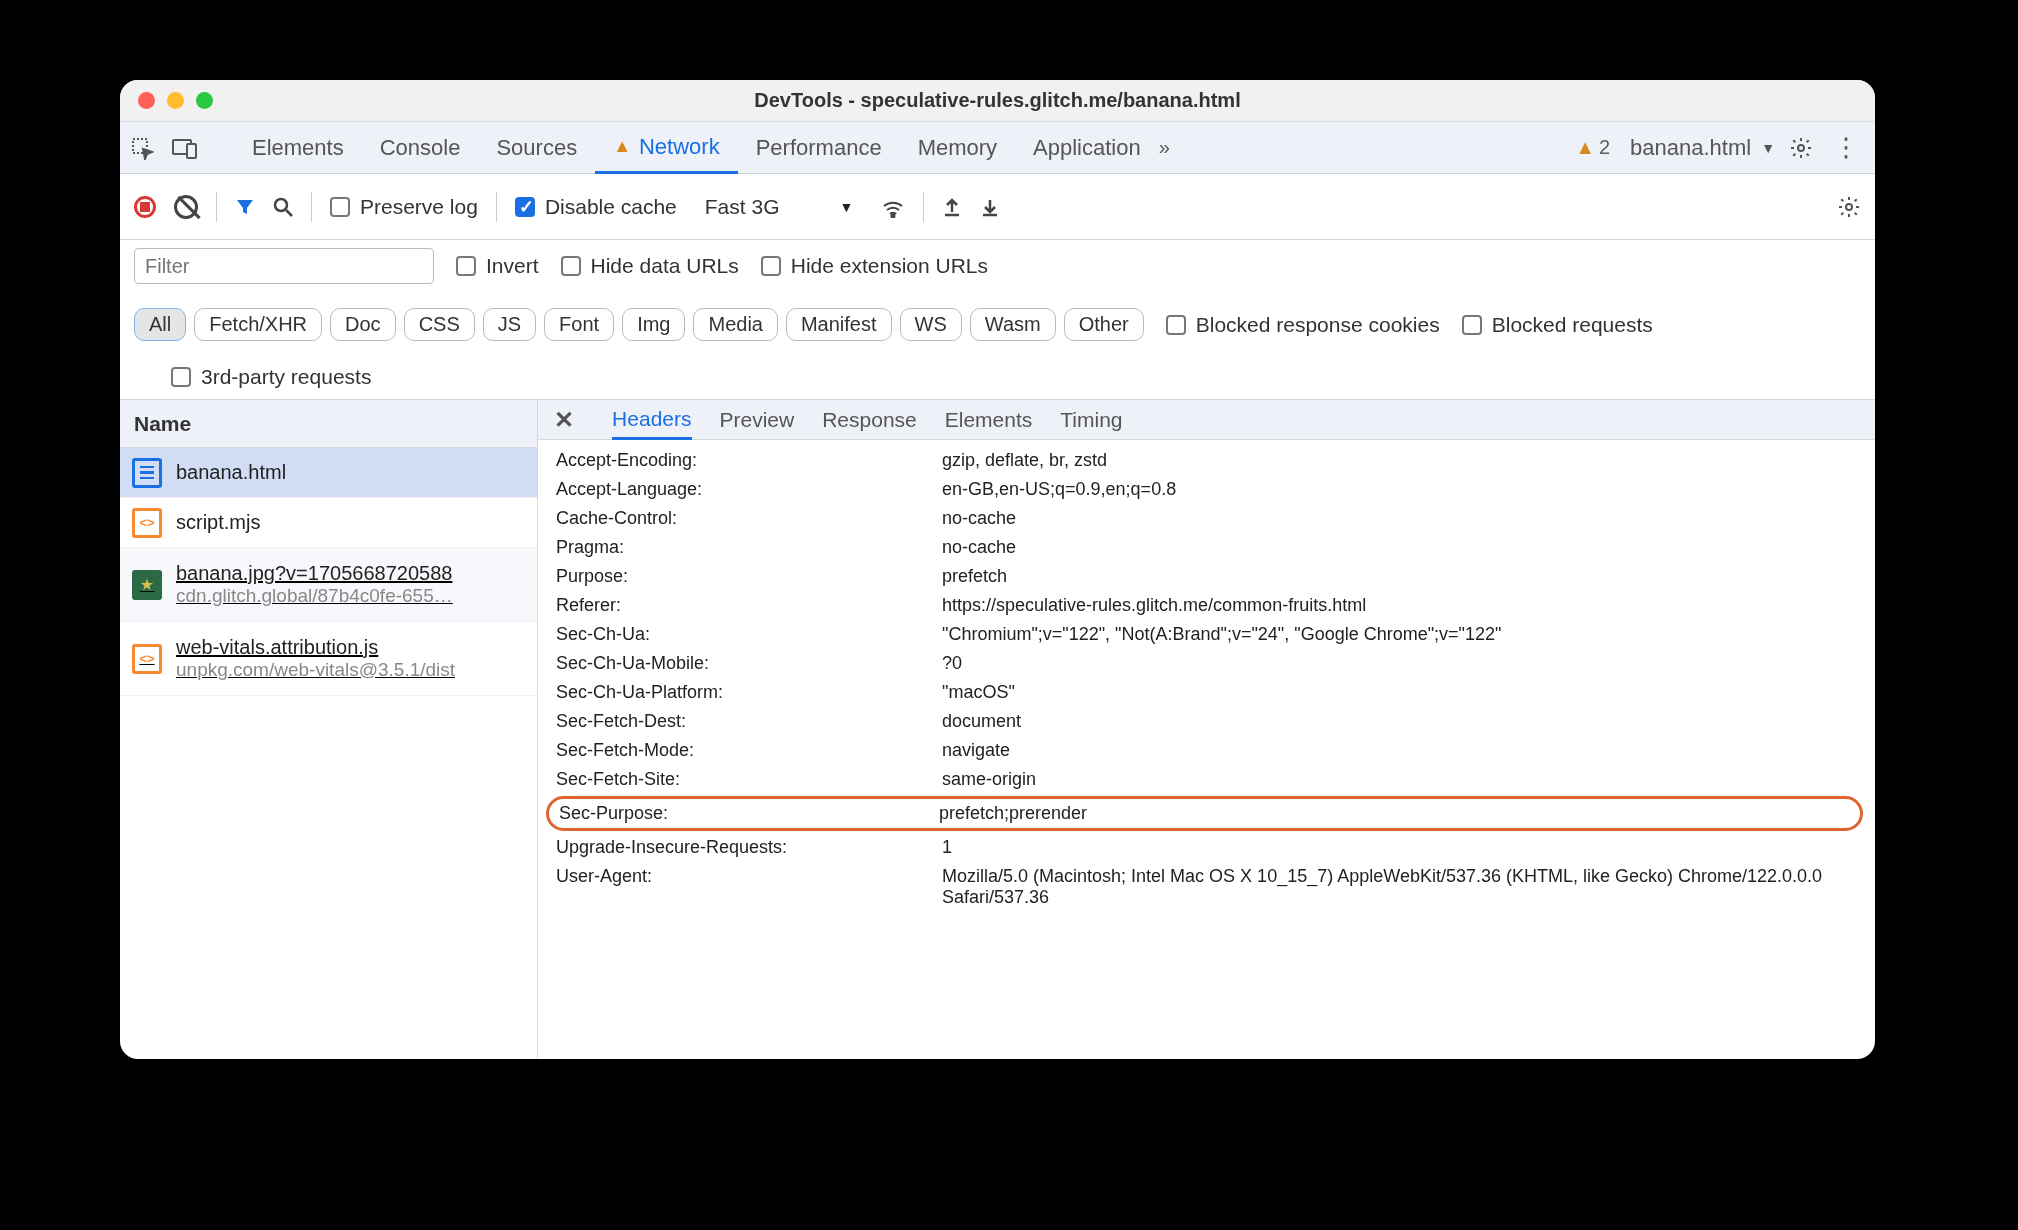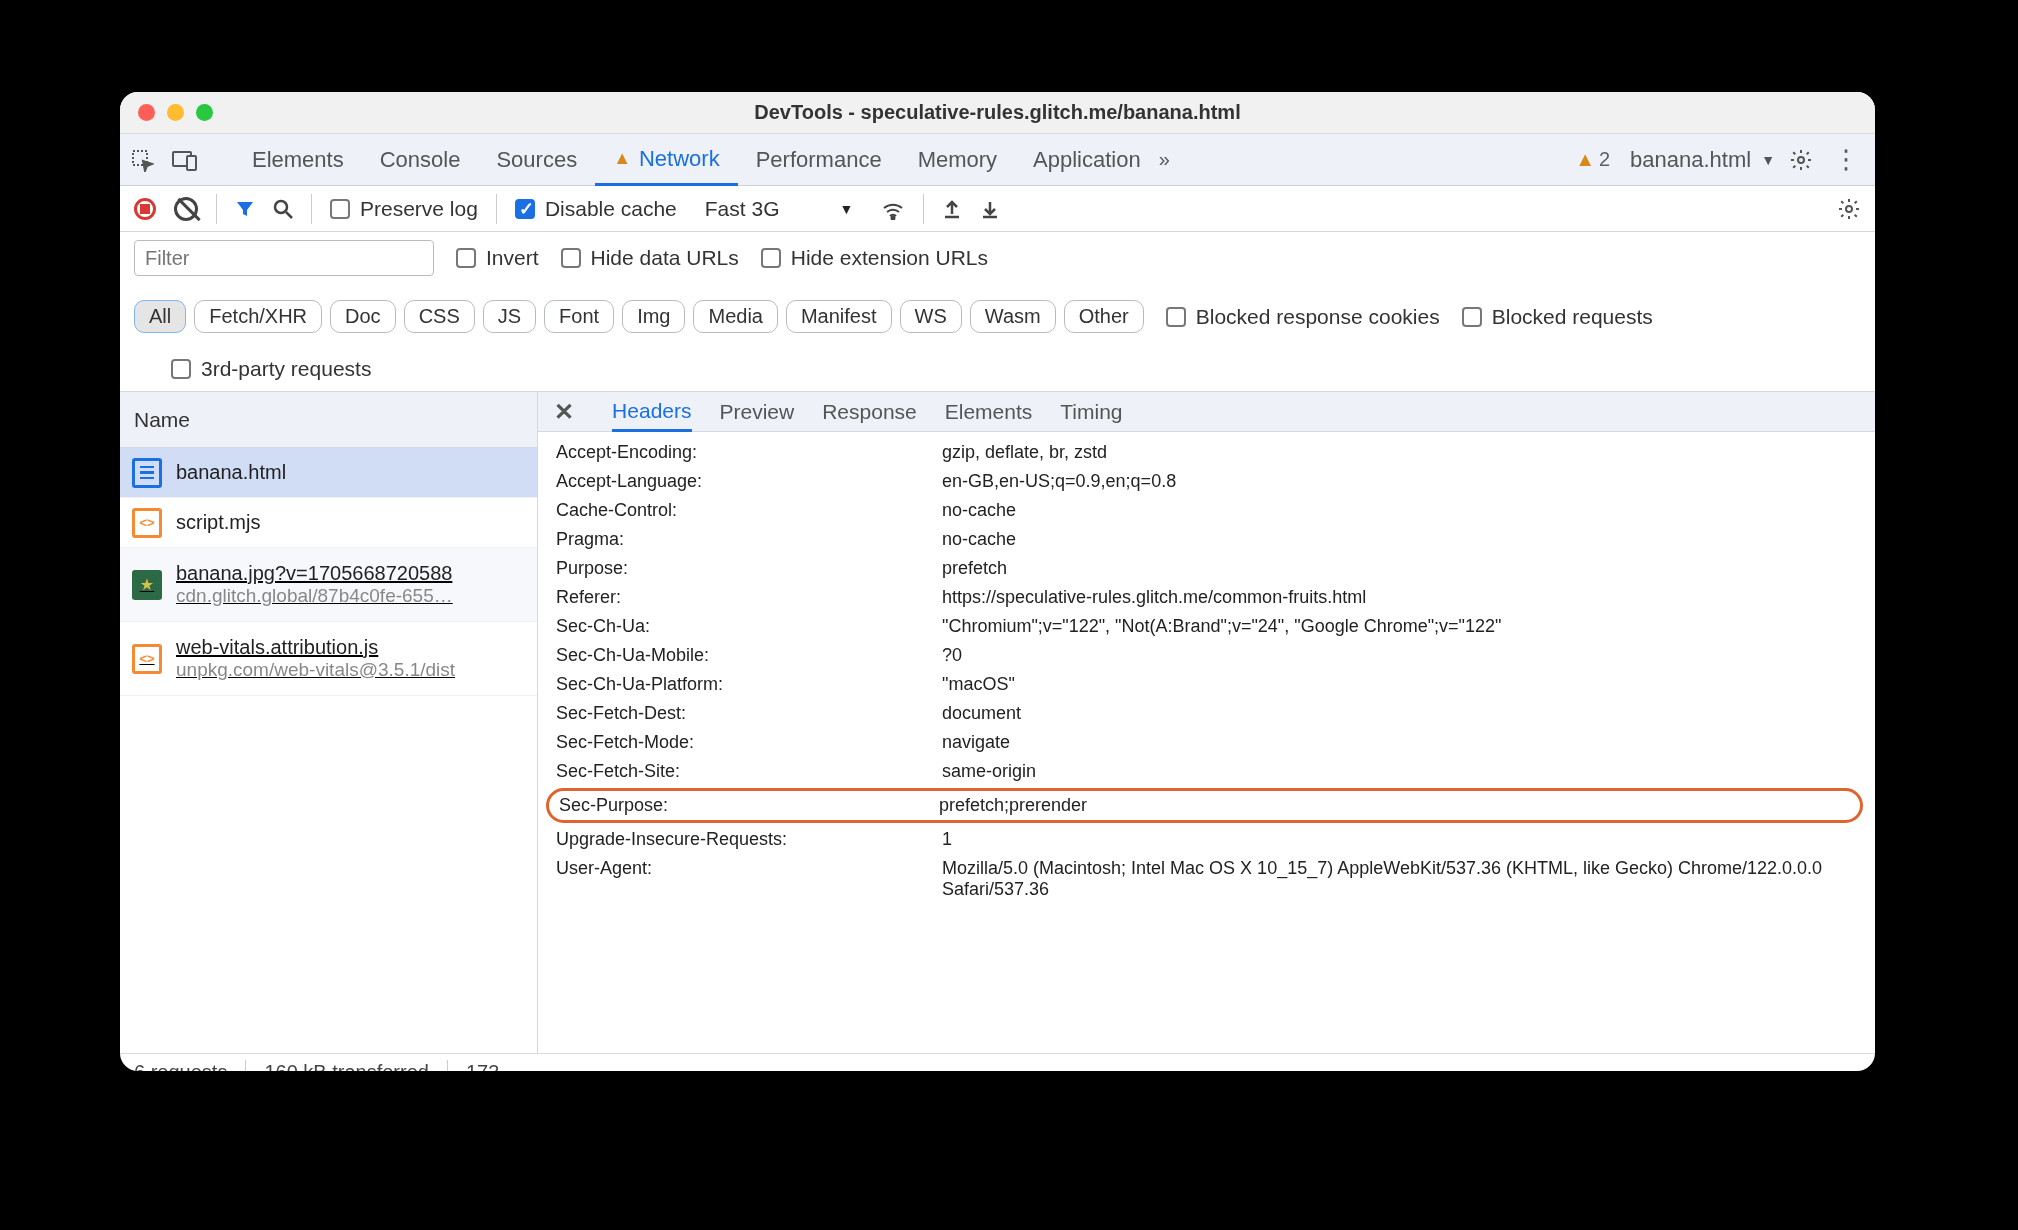--- a/index.html
+++ b/index.html
@@ -1,18 +1,18 @@
 <!DOCTYPE html>
 <html><head>
 <meta charset="utf-8">
 <style>
   * { box-sizing: border-box; margin: 0; padding: 0; font-family: -apple-system, "Helvetica Neue", Arial, sans-serif; }
   body { background:#000; width:2018px; height:1230px; position:relative; }
   .window {
-    position:absolute; left:120px; top:92px; width:1755px; height:979px;
+    position:absolute; left:120px; top:80px; width:1755px; height:979px;
     background:#fff; border-radius:18px; overflow:hidden;
     box-shadow:0 30px 80px rgba(0,0,0,0.55);
   }
   .titlebar {
     height:42px; background:#f1f1f2; display:flex; align-items:center;
     position:relative; border-bottom:1px solid #d9d9de;
   }
   .traffic { display:flex; gap:12px; padding-left:18px; }
   .dot { width:17px; height:17px; border-radius:50%; }
   .dot.red{background:#ff5f57;} .dot.yellow{background:#febc2e;} .dot.green{background:#28c840;}
@@ -26,21 +26,21 @@
   .tabstrip .tab.active{color:#1a6fe3; border-bottom:3px solid #1a6fe3; margin-bottom:-1px;}
   .tabstrip .spacer{flex:1;}
   .warn-triangle{color:#d68a1e; font-size:20px;}
   .warn-count{color:#606060; font-size:20px; margin-left:4px; margin-right:20px;}
   .ctx-btn{display:flex; align-items:center; gap:10px; margin-right:14px; cursor:pointer;}
   .ctx-caret{font-size:14px; color:#555;}
   .gear{font-size:24px; color:#555; margin-right:14px; cursor:pointer;}
   .kebab{font-size:26px; color:#555; cursor:pointer; padding:0 6px;}
 
   .toolbar{
-    height:46px; display:flex; align-items:center; gap:18px; padding:0 14px;
+    height:66px; display:flex; align-items:center; gap:18px; padding:0 14px;
     border-bottom:1px solid #d5d8dd; font-size:21px; color:#333;
   }
   .rec{width:22px;height:22px;border:3px solid #d73a34;border-radius:50%;display:flex;align-items:center;justify-content:center;}
   .rec::after{content:"";width:10px;height:10px;background:#d73a34;}
   .noentry{width:24px;height:24px;border:3px solid #444;border-radius:50%;position:relative;}
   .noentry::after{content:"";position:absolute;left:-3px;top:8px;width:30px;height:3px;background:#444;transform:rotate(45deg);}
   .vsep{width:1px;height:30px;background:#ccc;}
   .funnel{color:#1a6fe3;font-size:22px;}
   .search-ic{font-size:22px;color:#444;}
   .cb{width:20px;height:20px;border:2px solid #777;border-radius:4px;display:inline-block;position:relative;flex-shrink:0;}
@@ -66,22 +66,22 @@
     font-size:20px; color:#333; cursor:pointer;
   }
   .pill.active{background:#e5e5e5; border-color:#7fb6ee;}
   .pillrow{display:flex; gap:8px; align-items:center;}
 
   .content{display:flex; height:calc(100% - 42px - 52px - 50px - 136px - 38px);}
   .sidebar{
     width:418px; border-right:1px solid #d5d8dd; display:flex; flex-direction:column;
   }
   .side-head{
-    height:56px; background:#eef1f7; border-bottom:1px solid #d5d8dd;
-    display:flex; align-items:center; padding:0 14px; font-size:21px; font-weight:400; color:#333;
+    height:48px; background:#eef1f7; border-bottom:1px solid #d5d8dd;
+    display:flex; align-items:center; padding:0 14px; font-size:21px; font-weight:700; color:#333;
   }
   .req-list{flex:1; overflow:hidden;}
   .req{display:flex; align-items:center; gap:14px; height:60px; padding:0 12px; border-bottom:1px solid #f0f0f2; cursor:pointer;}
   .req.sel{background:#d0ddf4;}
   .req.alt{background:#f6f8fb;}
   .req .ric{width:30px;height:30px;display:flex;align-items:center;justify-content:center;border-radius:3px;flex-shrink:0;}
   .ric.doc{border:3px solid #1a6fe3;color:#1a6fe3;font-size:12px;}
   .ric.js{border:3px solid #f58a32;color:#f58a32;}
   .ric.js::before{content:"<>";font-size:13px;font-weight:bold;}
   .ric.img{background:#2b6a44;}

